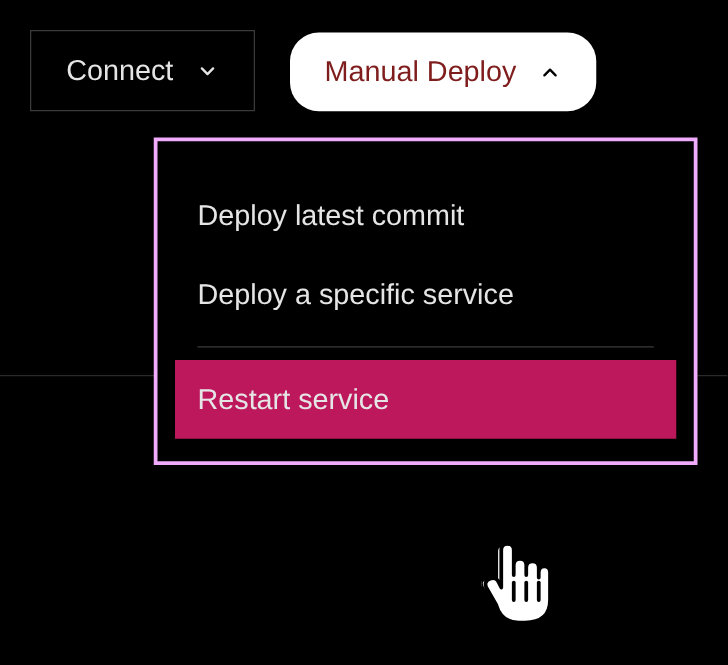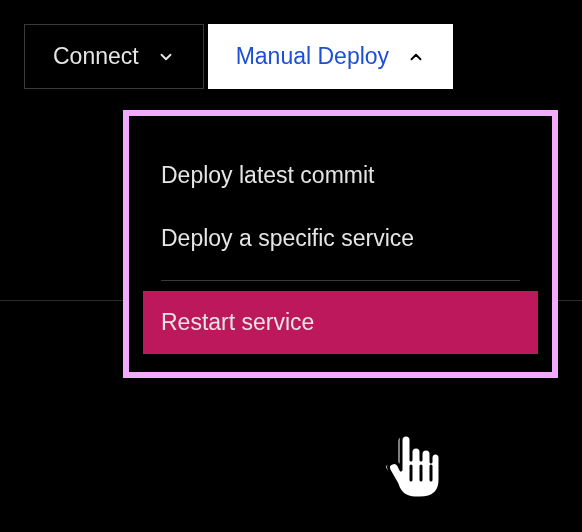--- a/index.html
+++ b/index.html
@@ -6,42 +6,44 @@
     body {
       width: 582px;
       height: 532px;
       background: #000000;
       font-family: -apple-system, BlinkMacSystemFont, "Segoe UI", Helvetica, Arial, sans-serif;
       position: relative;
       overflow: hidden;
     }
     .toolbar {
       display: flex;
-      gap: 4px;
+      gap: 28px;
       padding: 24px 24px 0 24px;
+      align-items: flex-end;
     }
     .btn {
       display: flex;
       align-items: center;
       gap: 18px;
       padding: 18px 28px;
       font-size: 23px;
       font-weight: 400;
       cursor: pointer;
       border: none;
       font-family: inherit;
     }
     .btn-outline {
       background: transparent;
       color: #e5e5e5;
       border: 1px solid #3a3a3a;
     }
     .btn-solid {
       background: #ffffff;
-      color: #1d4ed8;
+      color: #7f1d1d;
+      border-radius: 23px;
     }
     .chevron {
       width: 18px;
       height: 18px;
       display: inline-block;
     }
     .chevron svg { display: block; }
 
     .section-divider {
       position: absolute;
@@ -51,21 +53,21 @@
       height: 1px;
       background: #2a2a2a;
     }
 
     .dropdown {
       position: absolute;
       top: 110px;
       left: 123px;
       width: 435px;
       background: #000000;
-      border: 6px solid #f0abfc;
+      border: 3px solid #f0abfc;
       padding: 28px 0 18px 0;
     }
     .menu-item {
       padding: 18px 32px;
       font-size: 23px;
       color: #e5e5e5;
       cursor: pointer;
     }
     .menu-item.hovered {
       background: #be185d;

